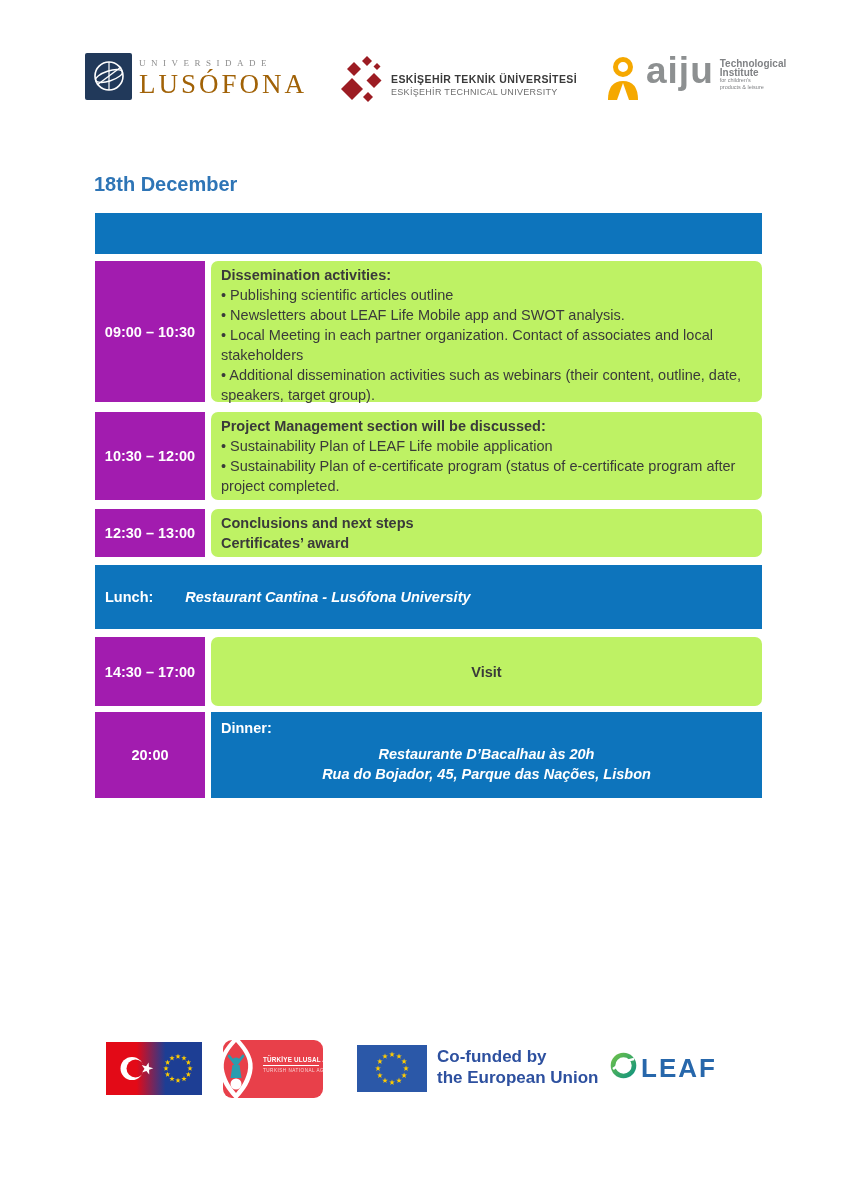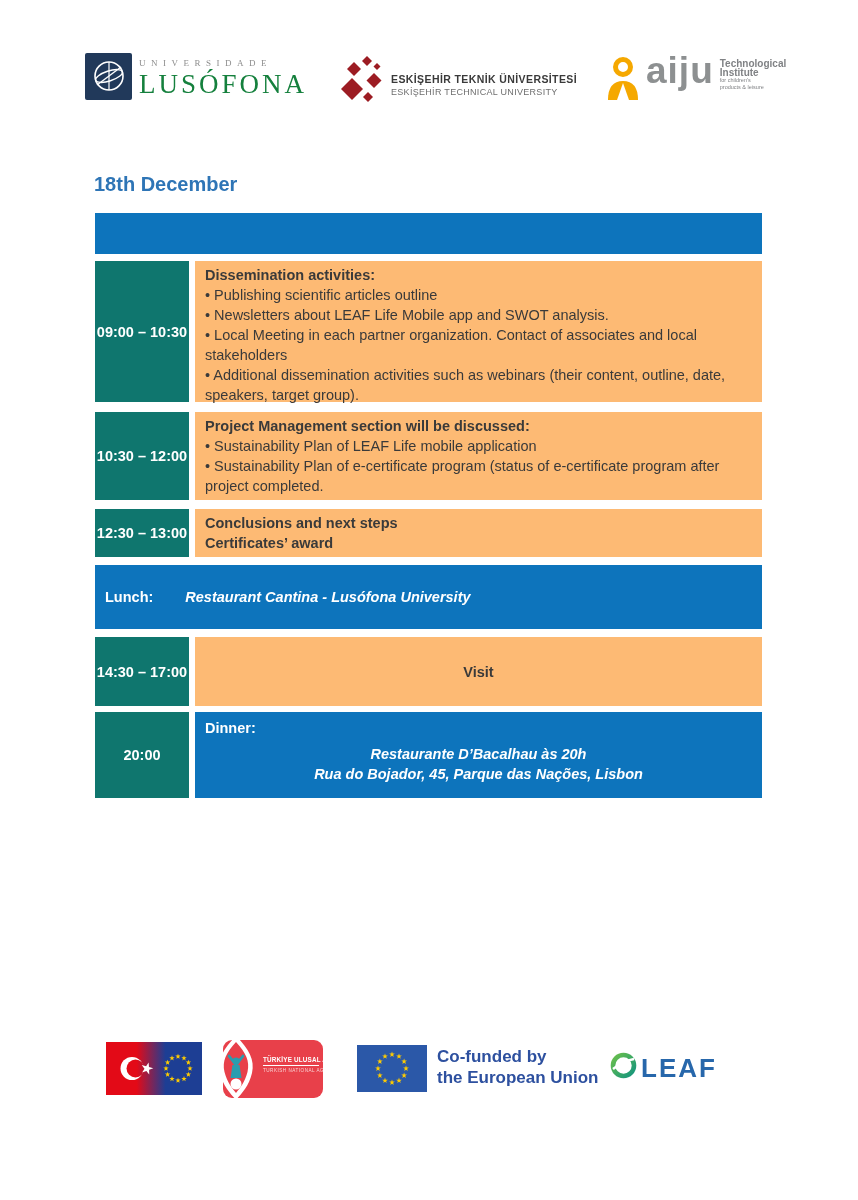--- a/index.html
+++ b/index.html
@@ -7,42 +7,42 @@
     width:858px;height:1200px;background:#ffffff;position:relative;
     font-family:"Liberation Sans","DejaVu Sans",sans-serif;
     -webkit-font-smoothing:antialiased;
   }
 
   
   .top-logos{position:absolute;top:48px;left:0;width:858px;height:70px;padding-left:20px;}
   .logo-lusofona{position:absolute;left:85px;top:5px;display:flex;align-items:center;}
   .lus-text{margin-left:7px;}
   .lus-univ{font-size:9px;letter-spacing:5.5px;color:#8d8d8d;font-family:"Liberation Serif",serif;}
-  .lus-name{font-size:27px;letter-spacing:3px;color:#15803d;font-family:"Liberation Serif",serif;margin-top:1px;text-align:center;}
+  .lus-name{font-size:27px;letter-spacing:3px;color:#a16207;font-family:"Liberation Serif",serif;margin-top:1px;text-align:center;}
   .logo-estu{position:absolute;left:340px;top:6px;display:flex;align-items:center;}
   .estu-text{margin-left:9px;}
   .estu-l1{font-size:10.5px;font-weight:bold;color:#3a3a3a;letter-spacing:0.4px;}
   .estu-l2{font-size:9px;color:#6e6e6e;letter-spacing:0.3px;margin-top:2px;}
   .logo-aiju{position:absolute;left:606px;top:8px;display:flex;align-items:flex-start;}
   .aiju-word{font-size:37px;font-weight:bold;color:#8d9091;line-height:30px;margin-left:6px;letter-spacing:1px;}
   .aiju-tags{margin-left:6px;margin-top:4px;color:#808285;}
   .aiju-t-b{font-size:10px;font-weight:bold;line-height:8.5px;}
   .aiju-t-s{font-size:5.5px;line-height:6.5px;}
 
   
   .heading{position:absolute;left:94px;top:173px;font-size:20px;font-weight:bold;color:#2e75b6;margin:0;}
 
   
   .schedule{position:absolute;left:95px;top:213px;width:667px;}
   .thead{height:41px;background:#0d74bc;margin-bottom:7px;}
   .row{display:flex;}
-  .time{width:94px;margin-right:6px;background:#0f766e;color:#ffffff;font-weight:bold;
+  .time{width:110px;margin-right:6px;background:#a21caf;color:#ffffff;font-weight:bold;
         font-size:14.5px;display:flex;align-items:center;justify-content:center;flex:none;}
   .cell{flex:1;font-size:14.5px;line-height:20px;color:#3a3a3a;padding:4px 10px;box-sizing:border-box;}
-  .cell.light{background:#fdba74;}
+  .cell.light{background:#bef264;border-radius:7px;}
   .cell.bluebg{background:#0d74bc;color:#ffffff;}
   .b{font-weight:bold;}
   .bi{font-weight:bold;font-style:italic;}
   .r1{height:141px;margin-bottom:10px;}
   .r2{height:88px;margin-bottom:9px;}
   .r3{height:48px;margin-bottom:8px;}
   .r4{height:64px;margin-bottom:8px;}
   .r5{height:69px;margin-bottom:6px;}
   .r6{height:86px;}
   .r3 .cell{display:flex;flex-direction:column;justify-content:center;}

